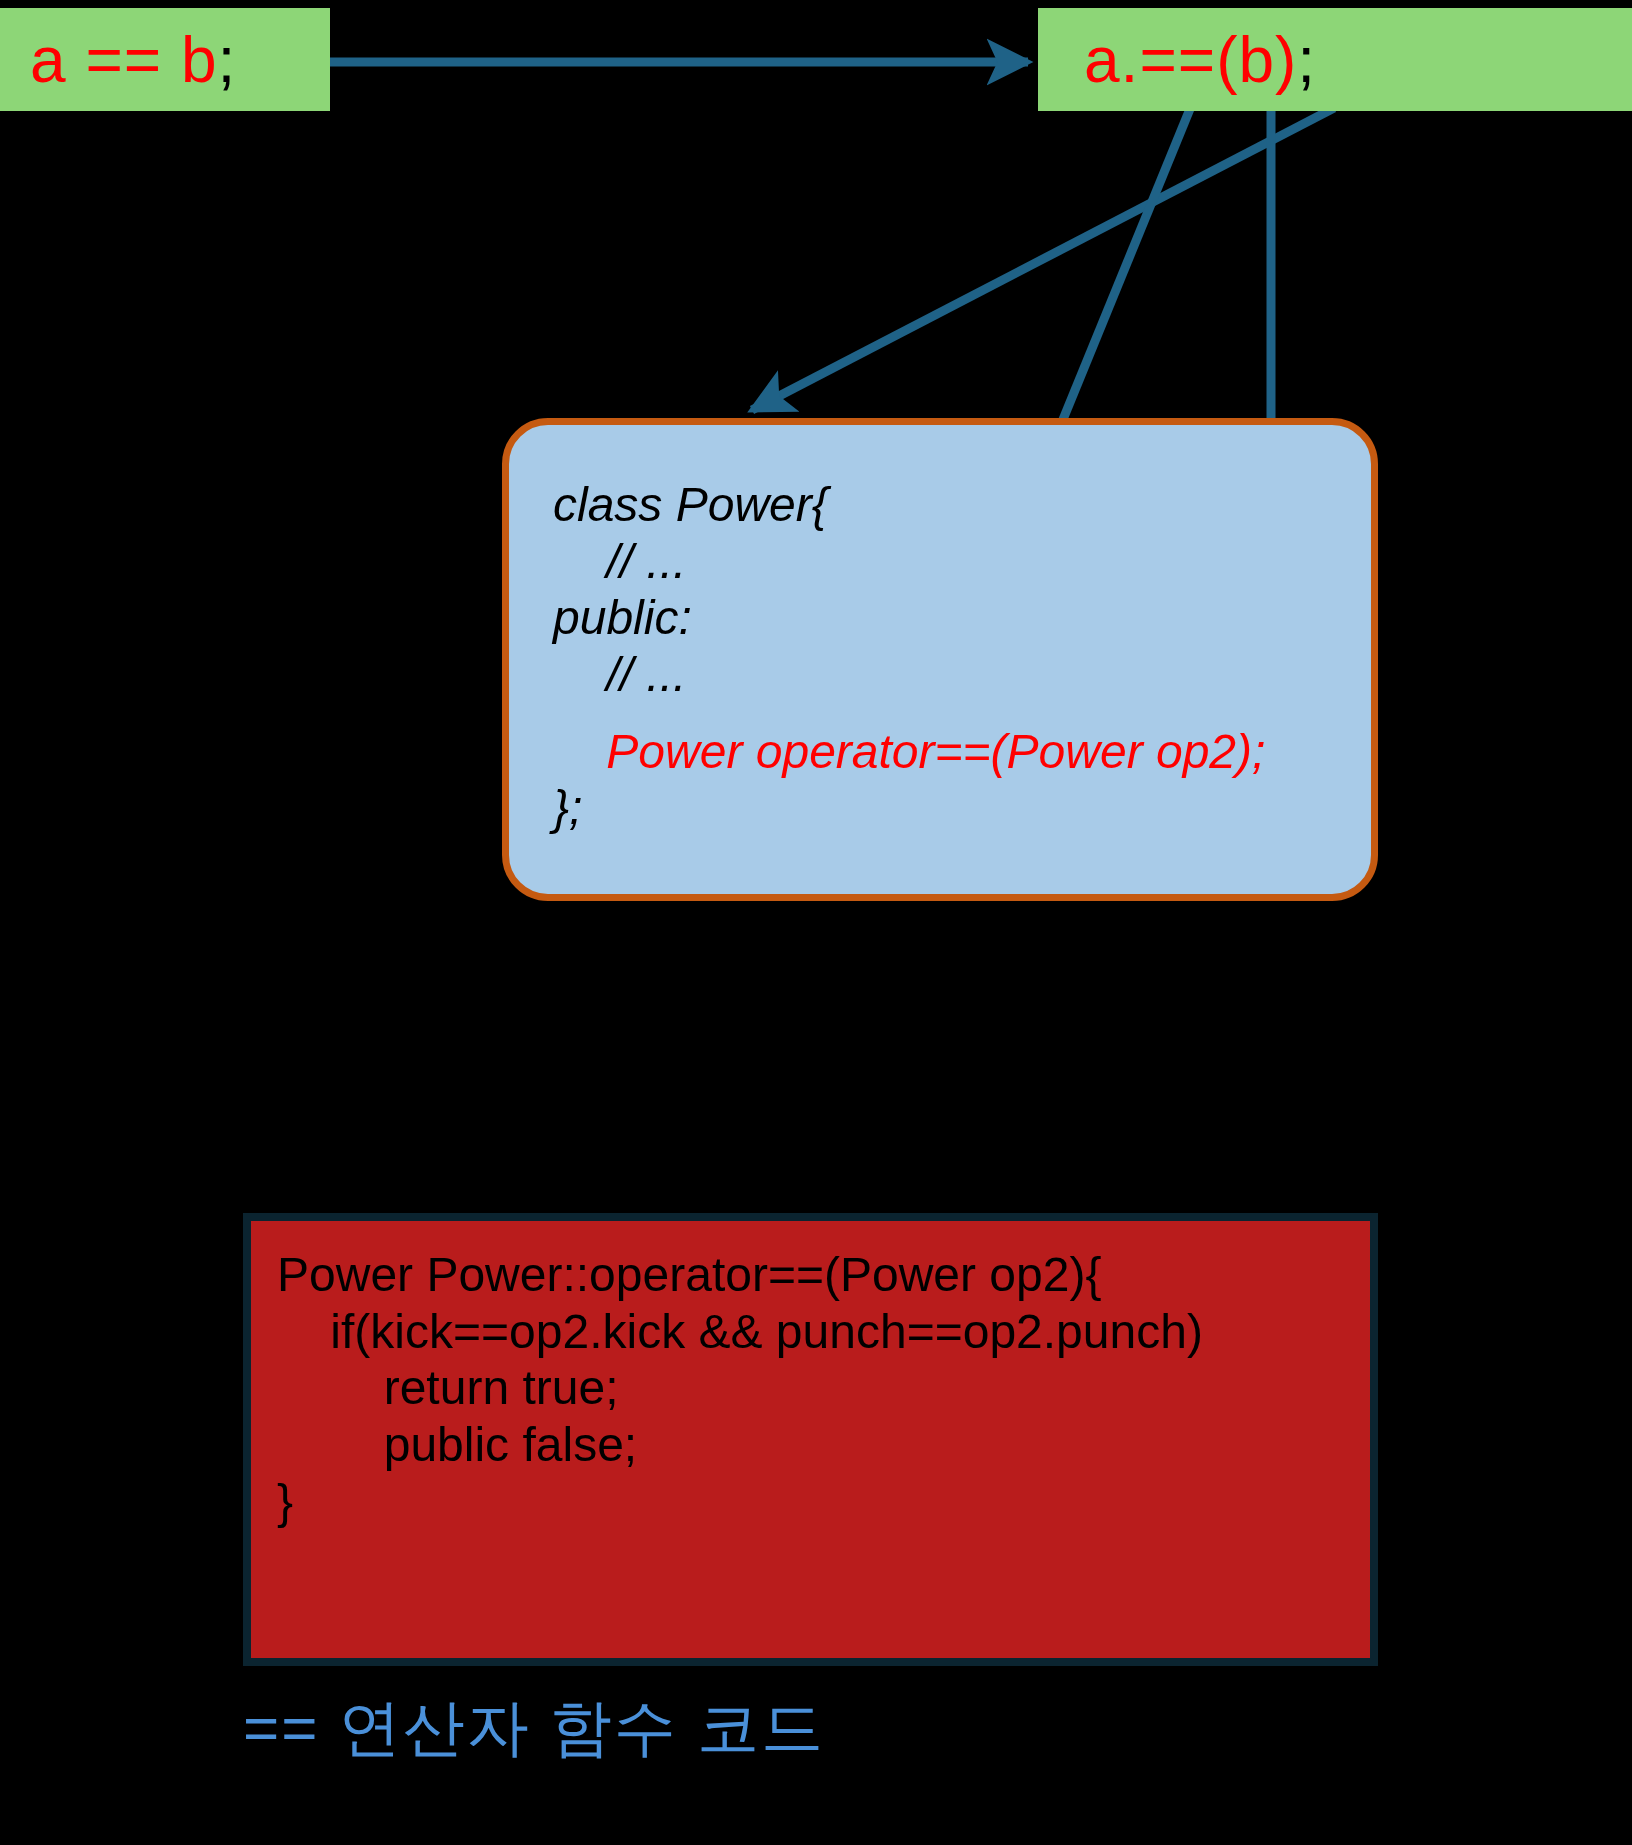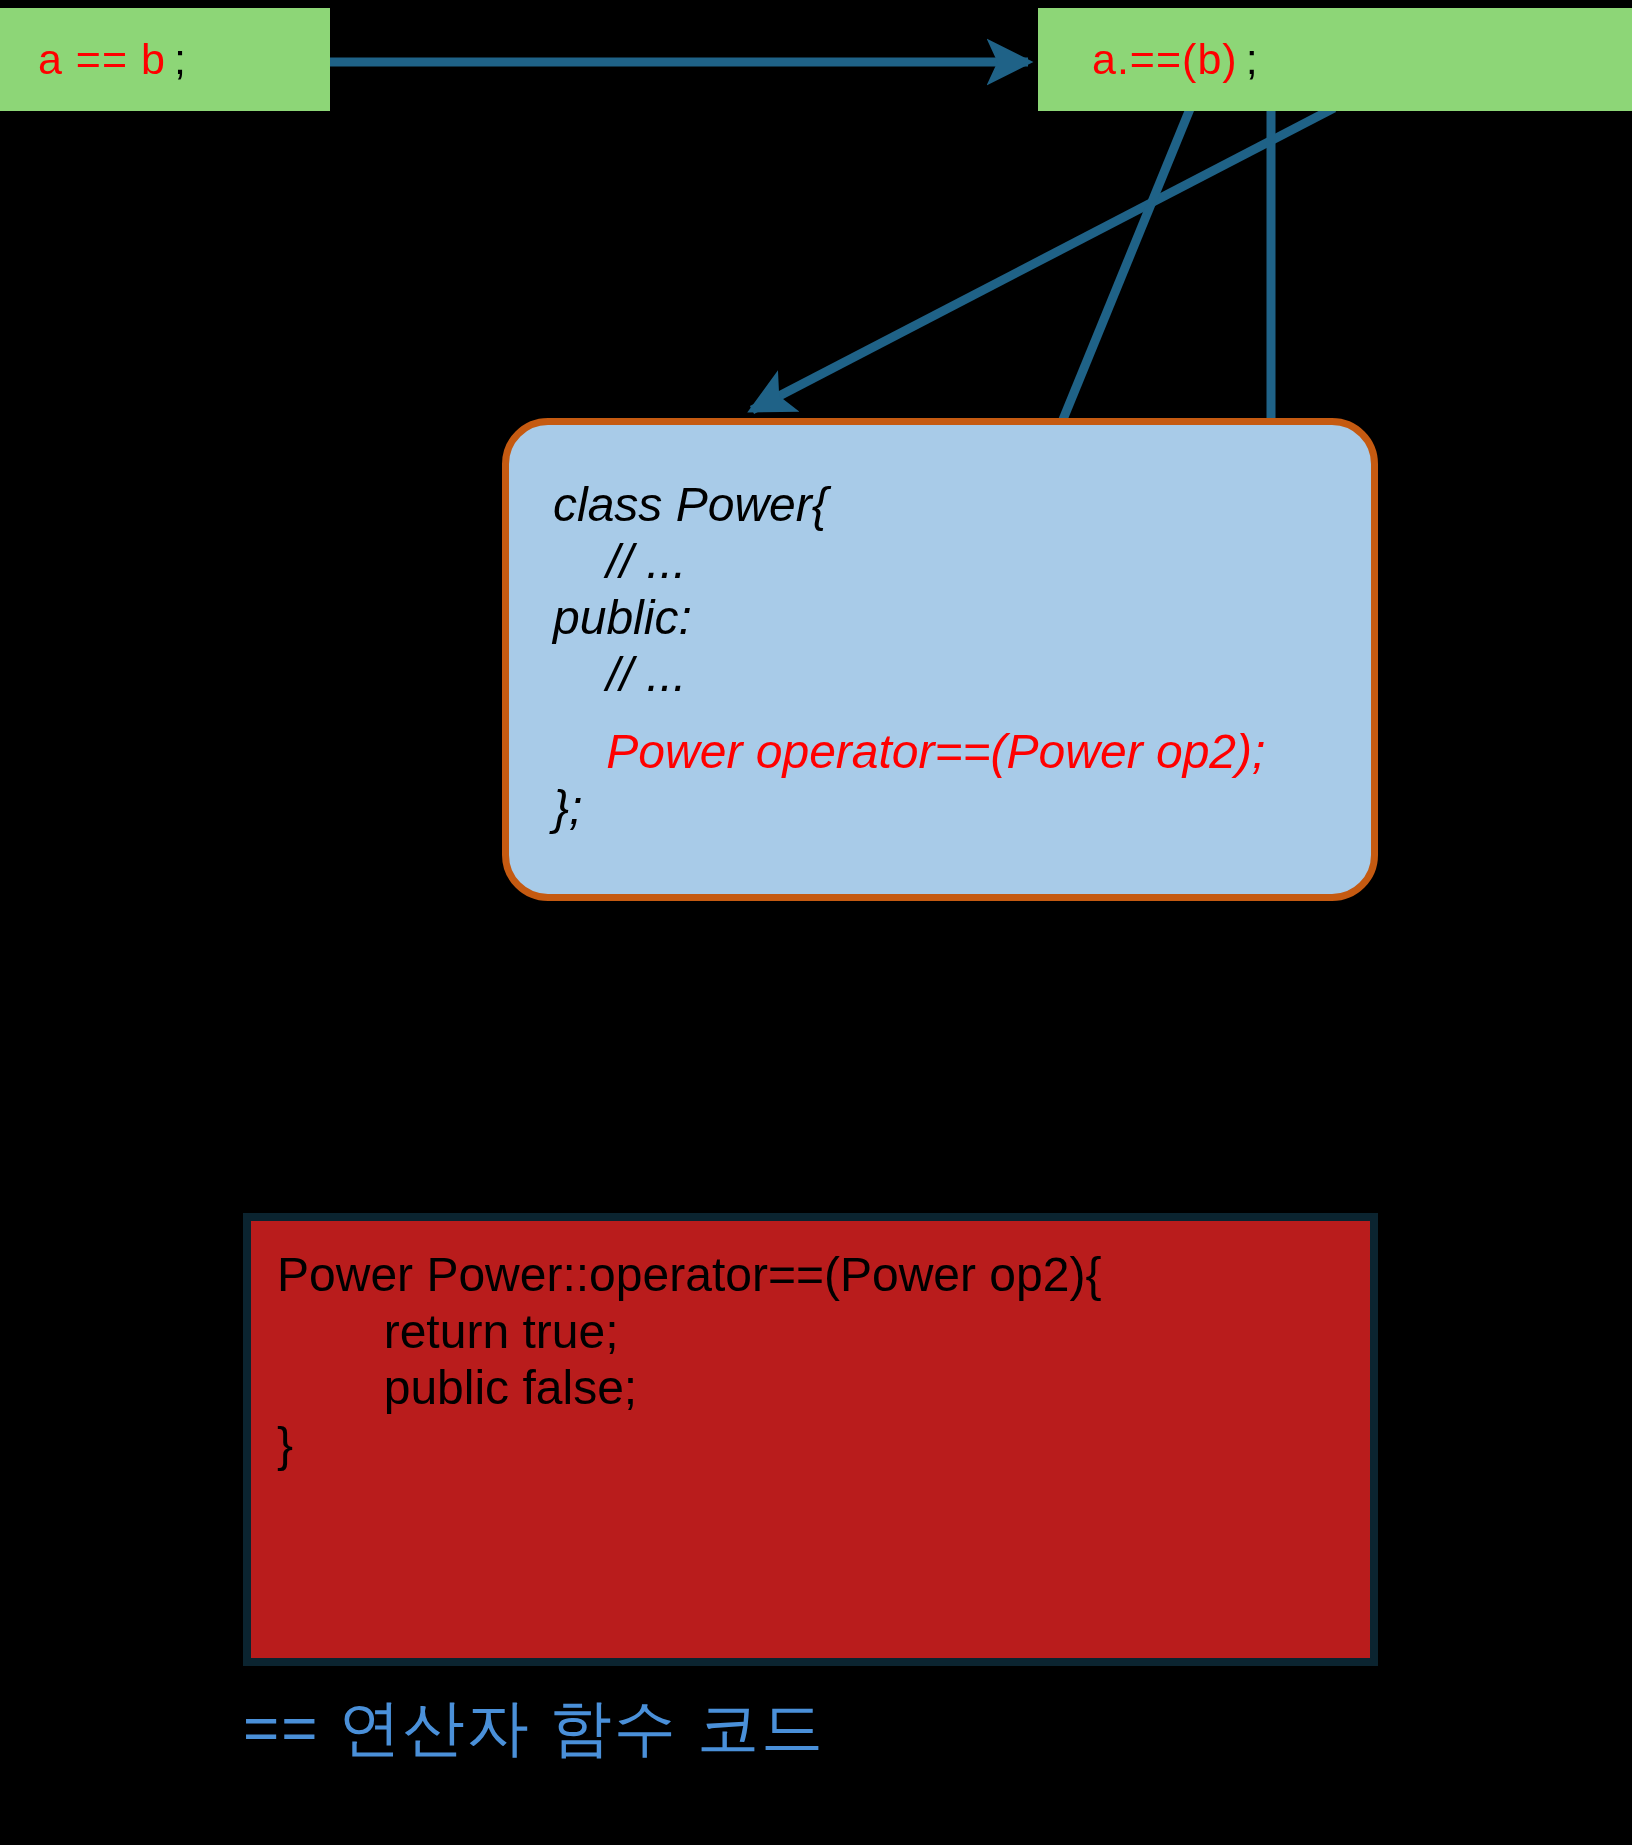--- a/index.html
+++ b/index.html
@@ -18,25 +18,24 @@
 
   
   .expr-box {
     position: absolute;
     background: #8DD677;
     display: flex;
     align-items: center;
     box-sizing: border-box;
   }
   .expr-text {
-    font-size: 43px;
+    font-size: 64px;
     line-height: 1;
     white-space: pre;
     letter-spacing: 1px;
-    margin-left: 8px;
   }
   .code-red { color: #FF0000; }
   .code-black { color: #000000; }
 
   #expr-left {
     left: 0px;
     top: 8px;
     width: 330px;
     height: 103px;
     padding-left: 30px;
@@ -139,20 +138,21 @@
     <div class="code-line">class Power{</div>
     <div class="code-line">    // ...</div>
     <div class="code-line">public:</div>
     <div class="code-line">    // ...</div>
     <div class="code-line red-line">    Power operator==(Power op2);</div>
     <div class="code-line">};</div>
   </div>
 
   <div id="impl-box">
     <div class="code-line">Power Power::operator==(Power op2){</div>
+    <div class="code-line">    if(kick==op2.kick &amp;&amp; punch==op2.punch)</div>
     <div class="code-line">        return true;</div>
     <div class="code-line">        public false;</div>
     <div class="code-line">}</div>
   </div>
 
   <div id="caption">== 연산자 함수 코드</div>
 
 </div>
 
 </body></html>

